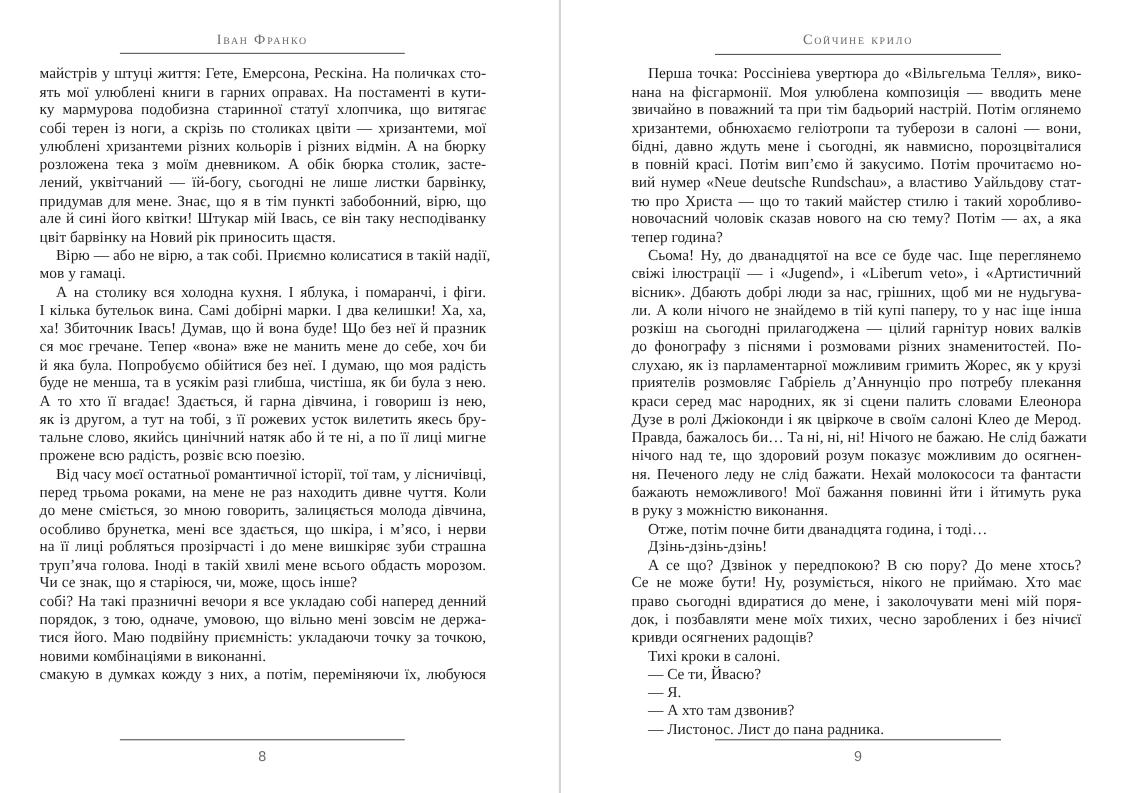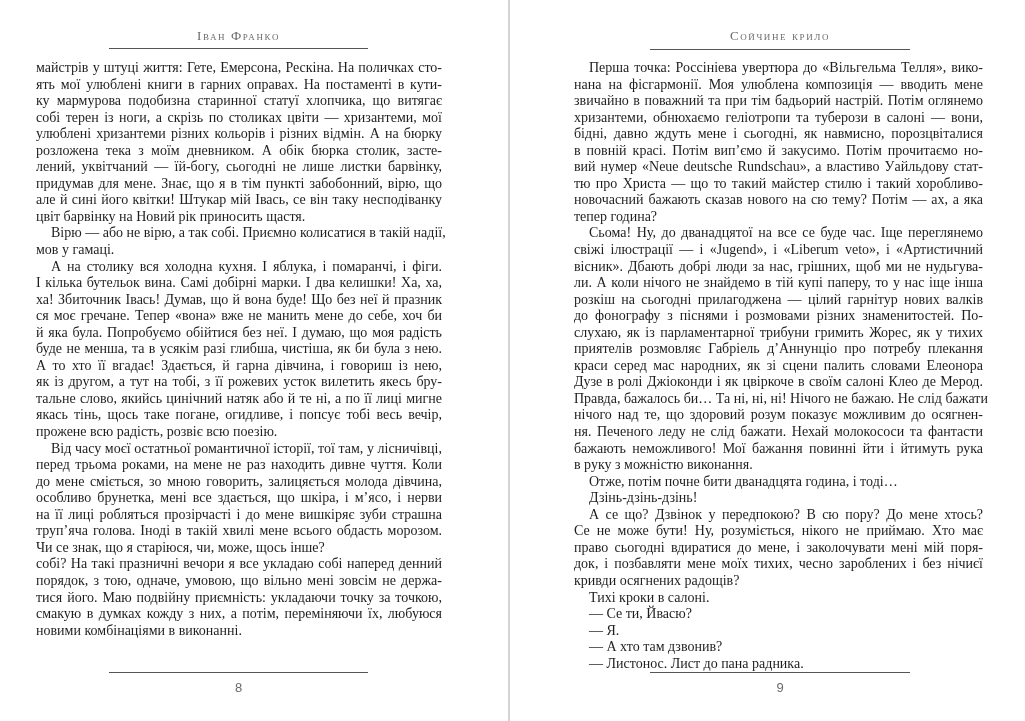--- a/index.html
+++ b/index.html
@@ -47,62 +47,61 @@
       <span class="line last">мов у гамаці.</span>
       <span class="line indent">А на столику вся холодна кухня. І яблука, і помаранчі, і фіги.</span>
       <span class="line">І кілька бутельок вина. Самі добірні марки. І два келишки! Ха, ха,</span>
       <span class="line">ха! Збиточник Івась! Думав, що й вона буде! Що без неї й празник</span>
       <span class="line">ся моє гречане. Тепер «вона» вже не манить мене до себе, хоч би</span>
       <span class="line">й яка була. Попробуємо обійтися без неї. І думаю, що моя радість</span>
       <span class="line">буде не менша, та в усякім разі глибша, чистіша, як би була з нею.</span>
       <span class="line">А то хто її вгадає! Здається, й гарна дівчина, і говориш із нею,</span>
       <span class="line">як із другом, а тут на тобі, з її рожевих усток вилетить якесь бру-</span>
       <span class="line">тальне слово, якийсь цинічний натяк або й те ні, а по її лиці мигне</span>
-      <span class="line">якась тінь, щось таке погане, огидливе, і попсує тобі весь вечір,</span>
       <span class="line last">прожене всю радість, розвіє всю поезію.</span>
       <span class="line indent">Від часу моєї остатньої романтичної історії, тої там, у лісничівці,</span>
       <span class="line">перед трьома роками, на мене не раз находить дивне чуття. Коли</span>
       <span class="line">до мене сміється, зо мною говорить, залицяється молода дівчина,</span>
       <span class="line">особливо брунетка, мені все здається, що шкіра, і м’ясо, і нерви</span>
       <span class="line">на її лиці робляться прозірчасті і до мене вишкіряє зуби страшна</span>
       <span class="line">труп’яча голова. Іноді в такій хвилі мене всього обдасть морозом.</span>
       <span class="line last">Чи се знак, що я старіюся, чи, може, щось інше?</span>
       <span class="line">собі? На такі празничні вечори я все укладаю собі наперед денний</span>
       <span class="line">порядок, з тою, одначе, умовою, що вільно мені зовсім не держа-</span>
       <span class="line">тися його. Маю подвійну приємність: укладаючи точку за точкою,</span>
+      <span class="line last">новими комбінаціями в виконанні.</span>
       <span class="line">смакую в думках кожду з них, а потім, переміняючи їх, любуюся</span>
-      <span class="line last">новими комбінаціями в виконанні.</span>
     </div>
   <div class="rule bottom"></div>
   <div class="folio">8</div>
 </div>
 
 <div class="gutter"></div>
 
 <div class="page right">
   <div class="running-head">Сойчине крило</div>
   <div class="rule top"></div>
   <div class="text" id="right-text">
       <span class="line indent">Перша точка: Россініева увертюра до «Вільгельма Телля», вико-</span>
       <span class="line">нана на фісгармонії. Моя улюблена композиція — вводить мене</span>
       <span class="line">звичайно в поважний та при тім бадьорий настрій. Потім оглянемо</span>
       <span class="line">хризантеми, обнюхаємо геліотропи та туберози в салоні — вони,</span>
       <span class="line">бідні, давно ждуть мене і сьогодні, як навмисно, порозцвіталися</span>
       <span class="line">в повній красі. Потім вип’ємо й закусимо. Потім прочитаємо но-</span>
       <span class="line">вий нумер «Neue deutsche Rundschau», а властиво Уайльдову стат-</span>
       <span class="line">тю про Христа — що то такий майстер стилю і такий хоробливо-</span>
-      <span class="line">новочасний бажають сказав нового на сю тему? Потім — ах, а яка</span>
+      <span class="line">новочасний чоловік сказав нового на сю тему? Потім — ах, а яка</span>
       <span class="line last">тепер година?</span>
       <span class="line indent">Сьома! Ну, до дванадцятої на все се буде час. Іще переглянемо</span>
       <span class="line">свіжі ілюстрації — і «Jugend», і «Liberum veto», і «Артистичний</span>
       <span class="line">вісник». Дбають добрі люди за нас, грішних, щоб ми не нудьгува-</span>
       <span class="line">ли. А коли нічого не знайдемо в тій купі паперу, то у нас іще інша</span>
       <span class="line">розкіш на сьогодні прилагоджена — цілий гарнітур нових валків</span>
       <span class="line">до фонографу з піснями і розмовами різних знаменитостей. По-</span>
-      <span class="line">слухаю, як із парламентарної трибуни гримить Жорес, як у тихих</span>
+      <span class="line">слухаю, як із парламентарної можливим гримить Жорес, як у крузі</span>
       <span class="line">приятелів розмовляє Габріель д’Аннунціо про потребу плекання</span>
       <span class="line">краси серед мас народних, як зі сцени палить словами Елеонора</span>
       <span class="line">Дузе в ролі Джіоконди і як цвіркоче в своїм салоні Клео де Мерод.</span>
       <span class="line">Правда, бажалось би… Та ні, ні, ні! Нічого не бажаю. Не слід бажати</span>
       <span class="line">нічого над те, що здоровий розум показує можливим до осягнен-</span>
       <span class="line">ня. Печеного леду не слід бажати. Нехай молокососи та фантасти</span>
       <span class="line">бажають неможливого! Мої бажання повинні йти і йтимуть рука</span>
       <span class="line last">в руку з можністю виконання.</span>
       <span class="line indent last">Отже, потім почне бити дванадцята година, і тоді…</span>
       <span class="line indent last">Дзінь-дзінь-дзінь!</span>

